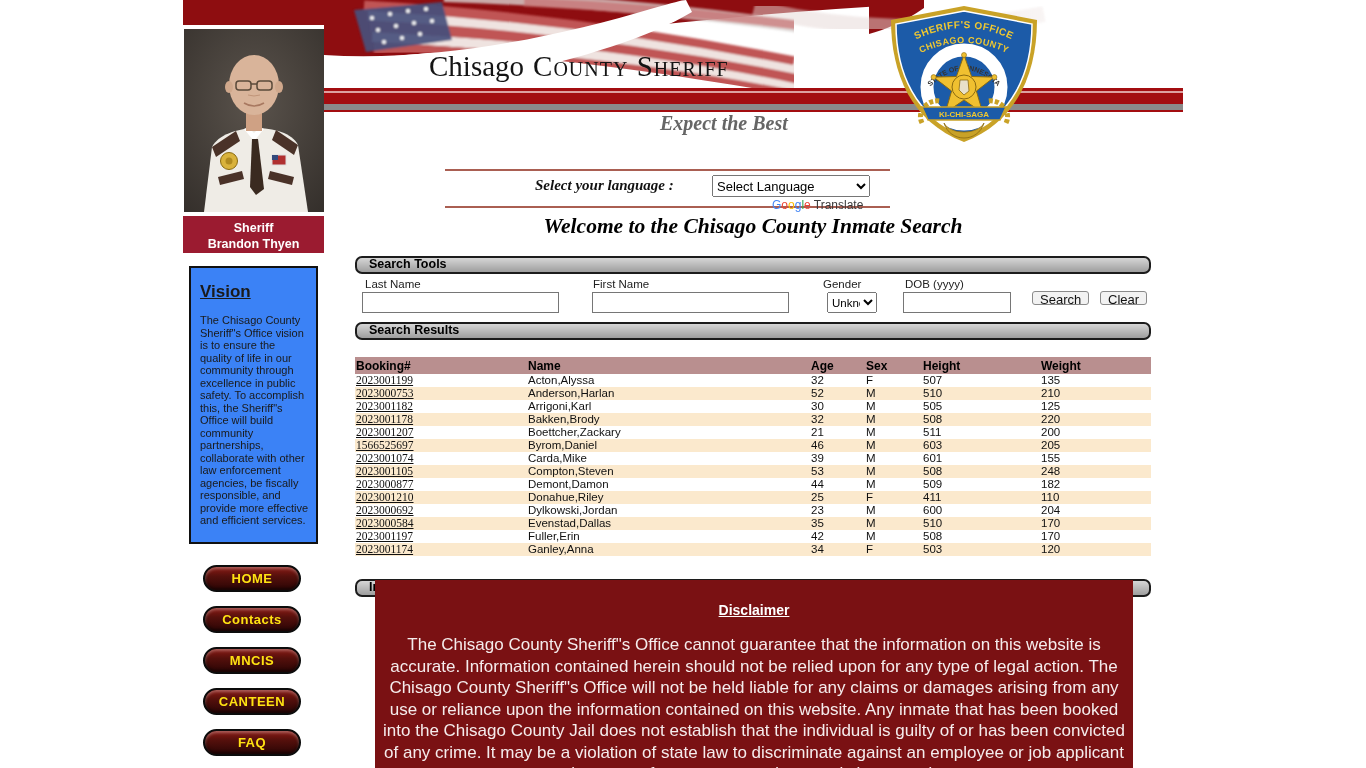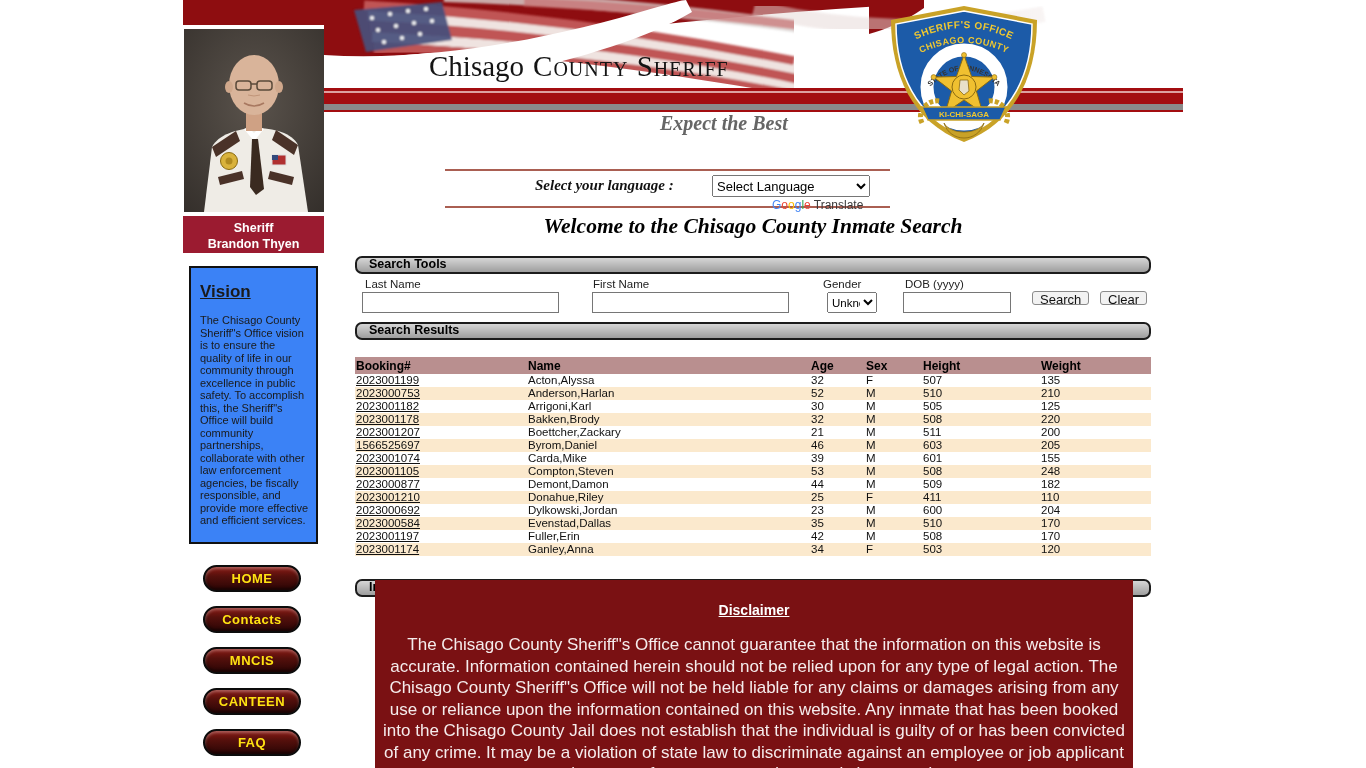--- a/index.html
+++ b/index.html
@@ -60,21 +60,21 @@
   .btn{position:absolute;top:291px;height:14px;background:#f2f2f2;border:1px solid #8a8a8a;border-radius:3px;
     font-size:13px;color:#111;padding:0 7px;font-family:"Liberation Sans",sans-serif;}
 
   
   .results-table{left:172px;top:345px;width:796px;border-collapse:collapse;table-layout:fixed;margin-top:12px;}
   .results-table th{background:#b98f8f;font-size:12px;font-weight:bold;text-align:left;height:17px;
     padding:0 0 0 1px;color:#000;}
   .results-table td{font-size:11.5px;height:13px;line-height:13px;padding:0 0 0 1px;white-space:nowrap;
     overflow:hidden;color:#111;}
   .results-table tr.alt{background:#fbe9cd;}
-  .results-table a{color:#111;}
+  .results-table a{color:#111;font-family:Liberation Serif, serif;}
 
   
   .disclaimer{left:192px;top:580px;width:758px;height:210px;background:#7a1113;text-align:center;}
   .disclaimer-heading{display:inline-block;margin-top:22px;font-size:14px;font-weight:bold;
     text-decoration:underline;color:#fff;}
   .disclaimer-body{font-size:17px;line-height:21.5px;color:#f5ecec;margin-top:15px;padding:0 4px;}
 </style>
 </head>
 <body>
 

